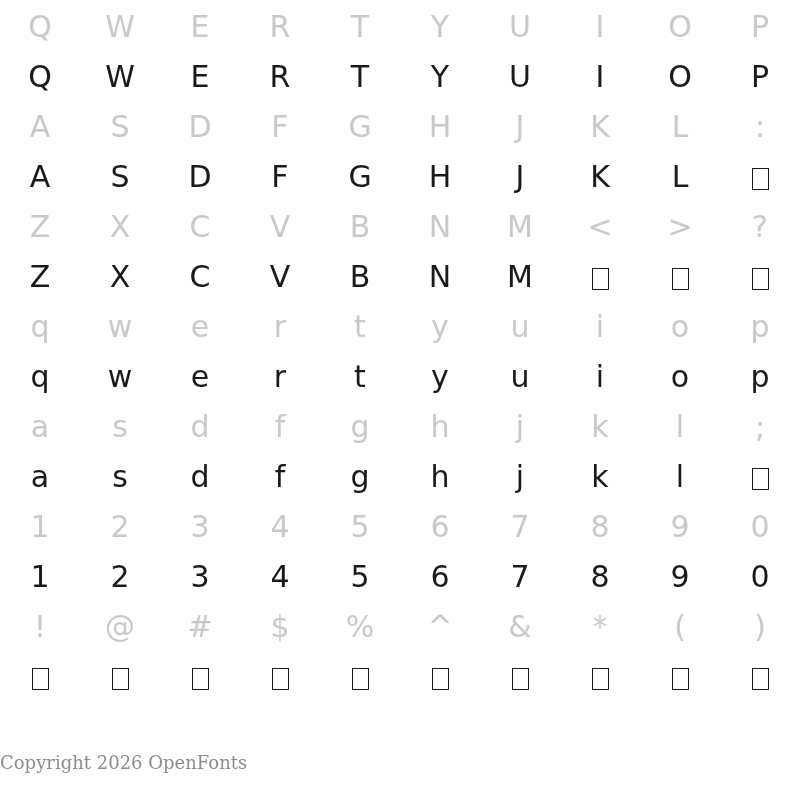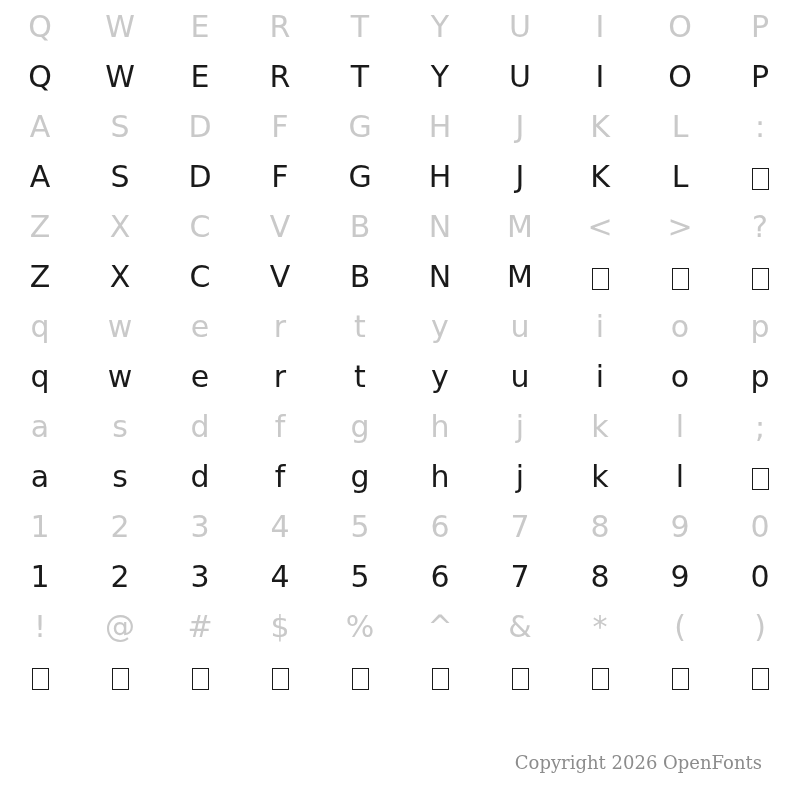--- a/index.html
+++ b/index.html
@@ -53,21 +53,21 @@
     border: 1.6px solid currentColor;
     box-sizing: border-box;
     vertical-align: -3px;
   }
   .row-main .notdef { border-color: #1a1a1a; }
   #footer {
     position: absolute;
     left: 0;
     top: 752px;
     width: 800px;
-    text-align: right;
+    text-align: left;
     padding-right: 38px;
     box-sizing: border-box;
     color: #8c8c8c;
     font-size: 18px;
     font-family: "DejaVu Serif", serif;
   }
   #footer .copy {
     display: inline-block;
   }
 </style>

